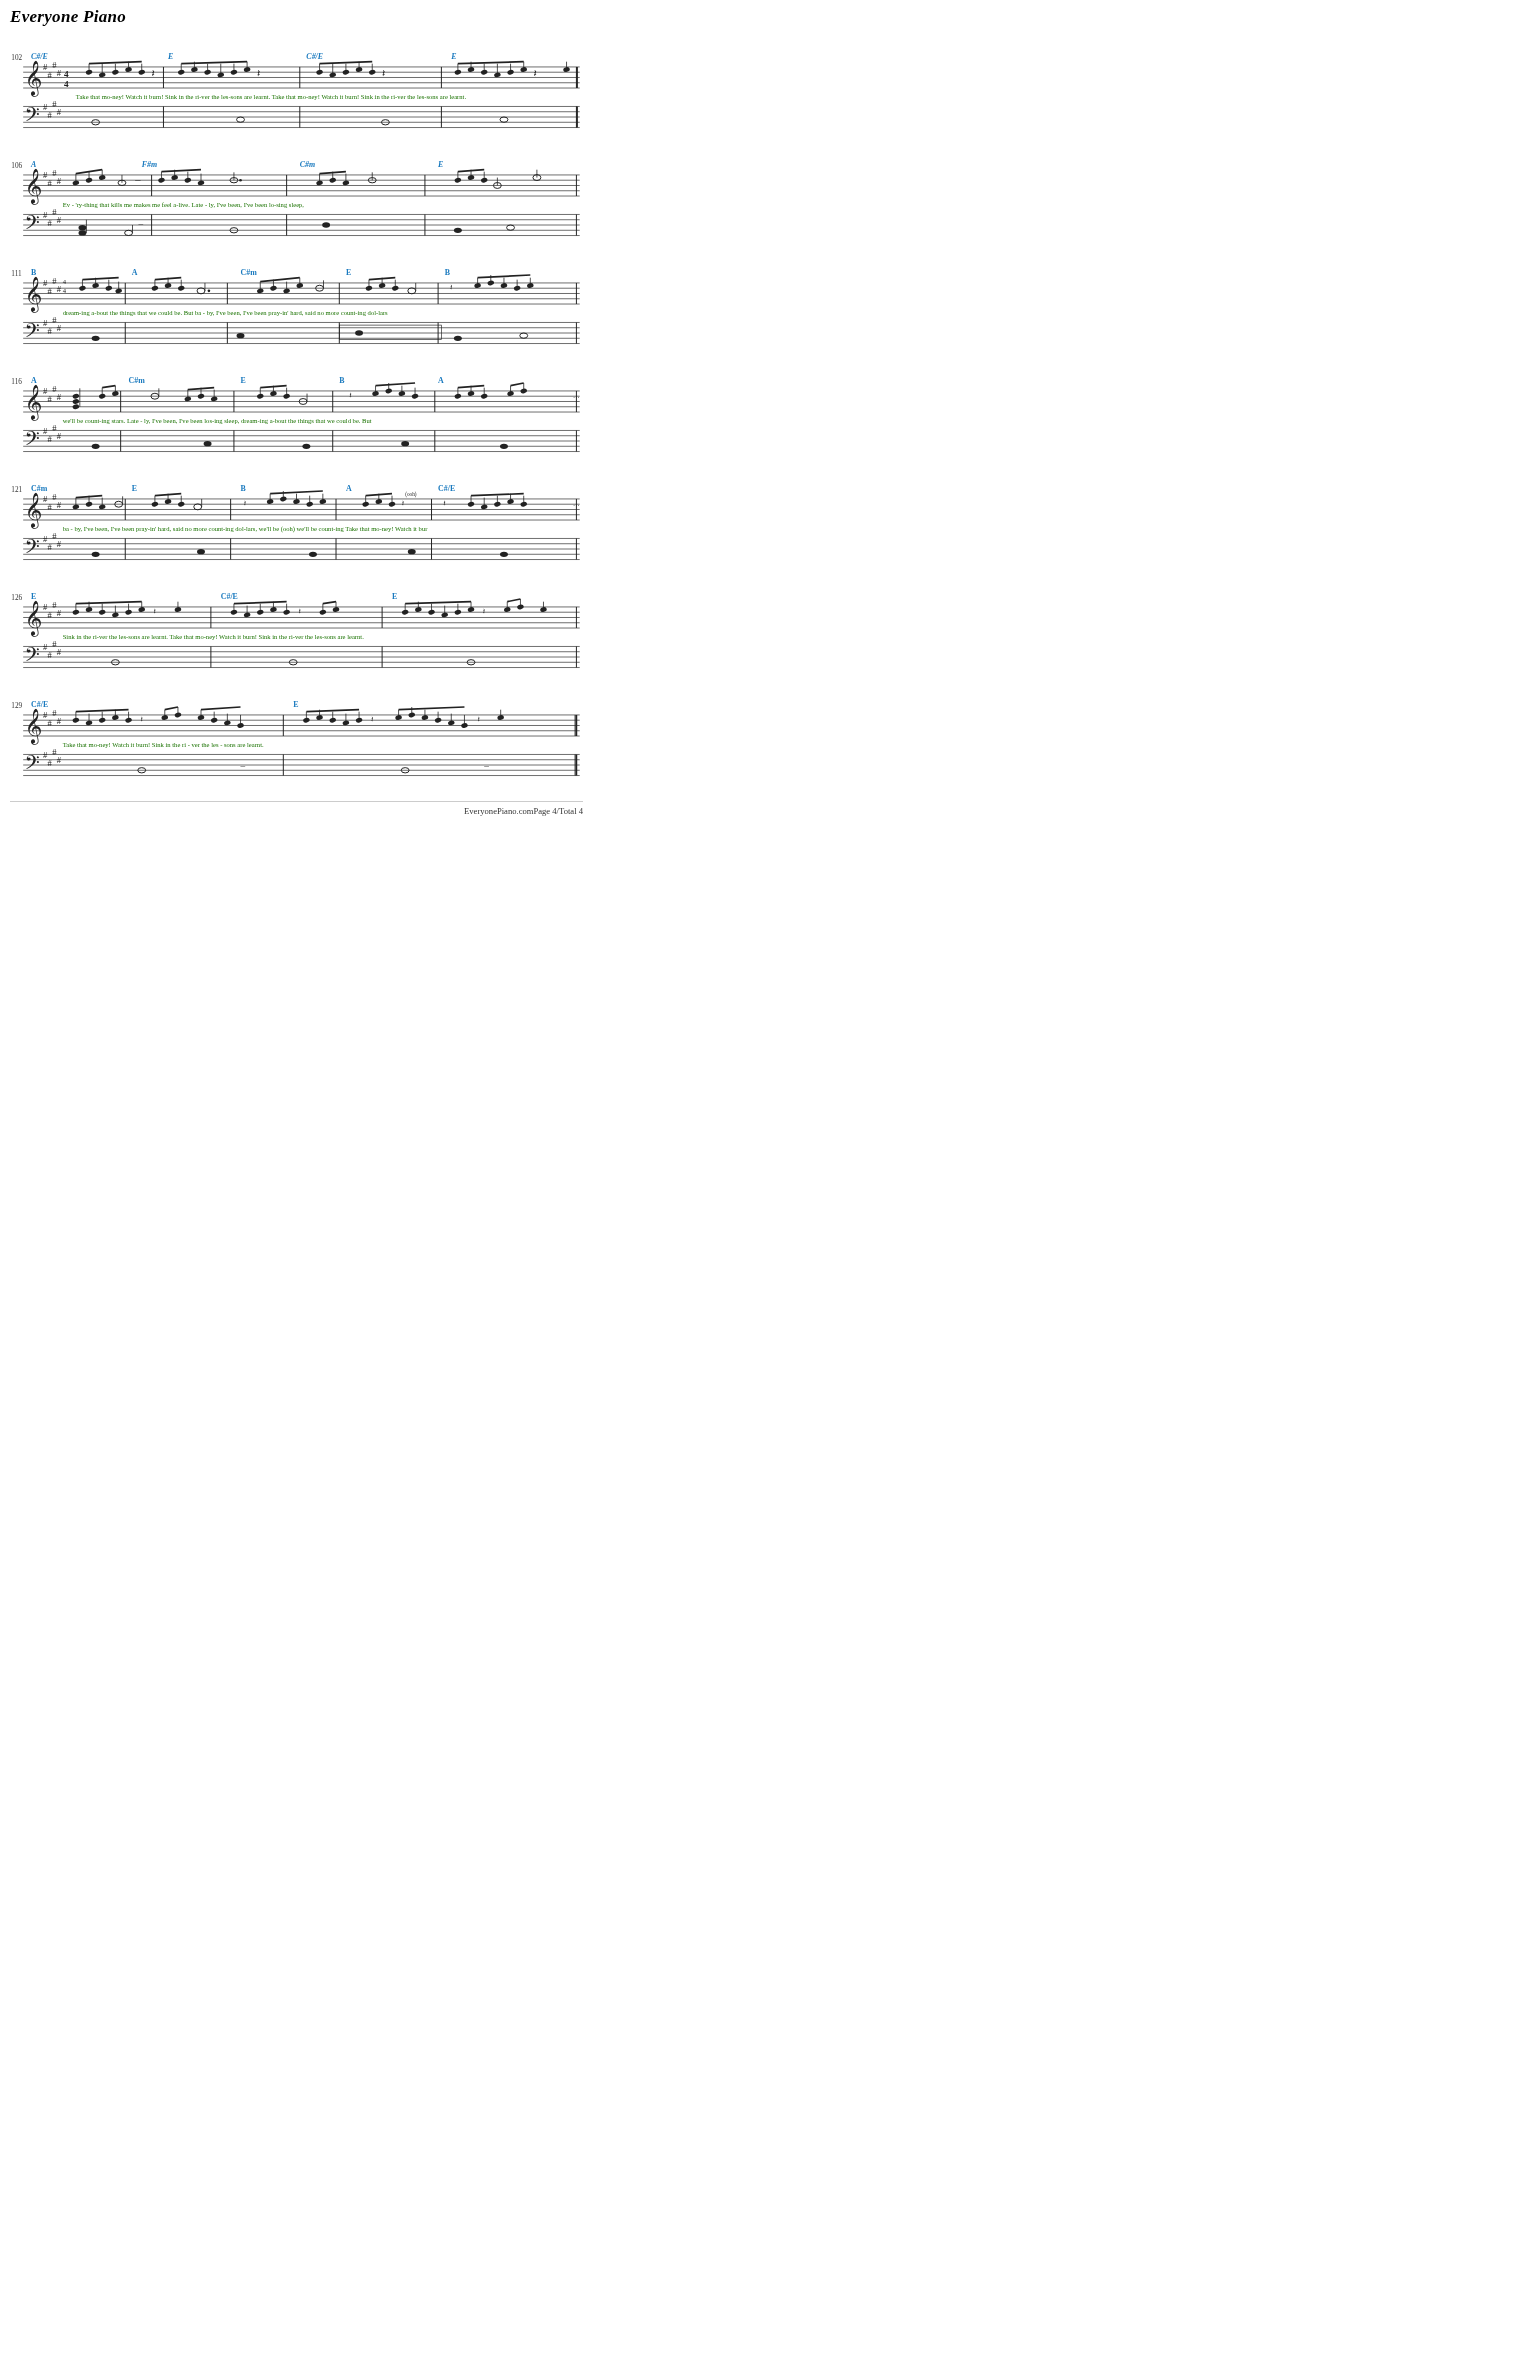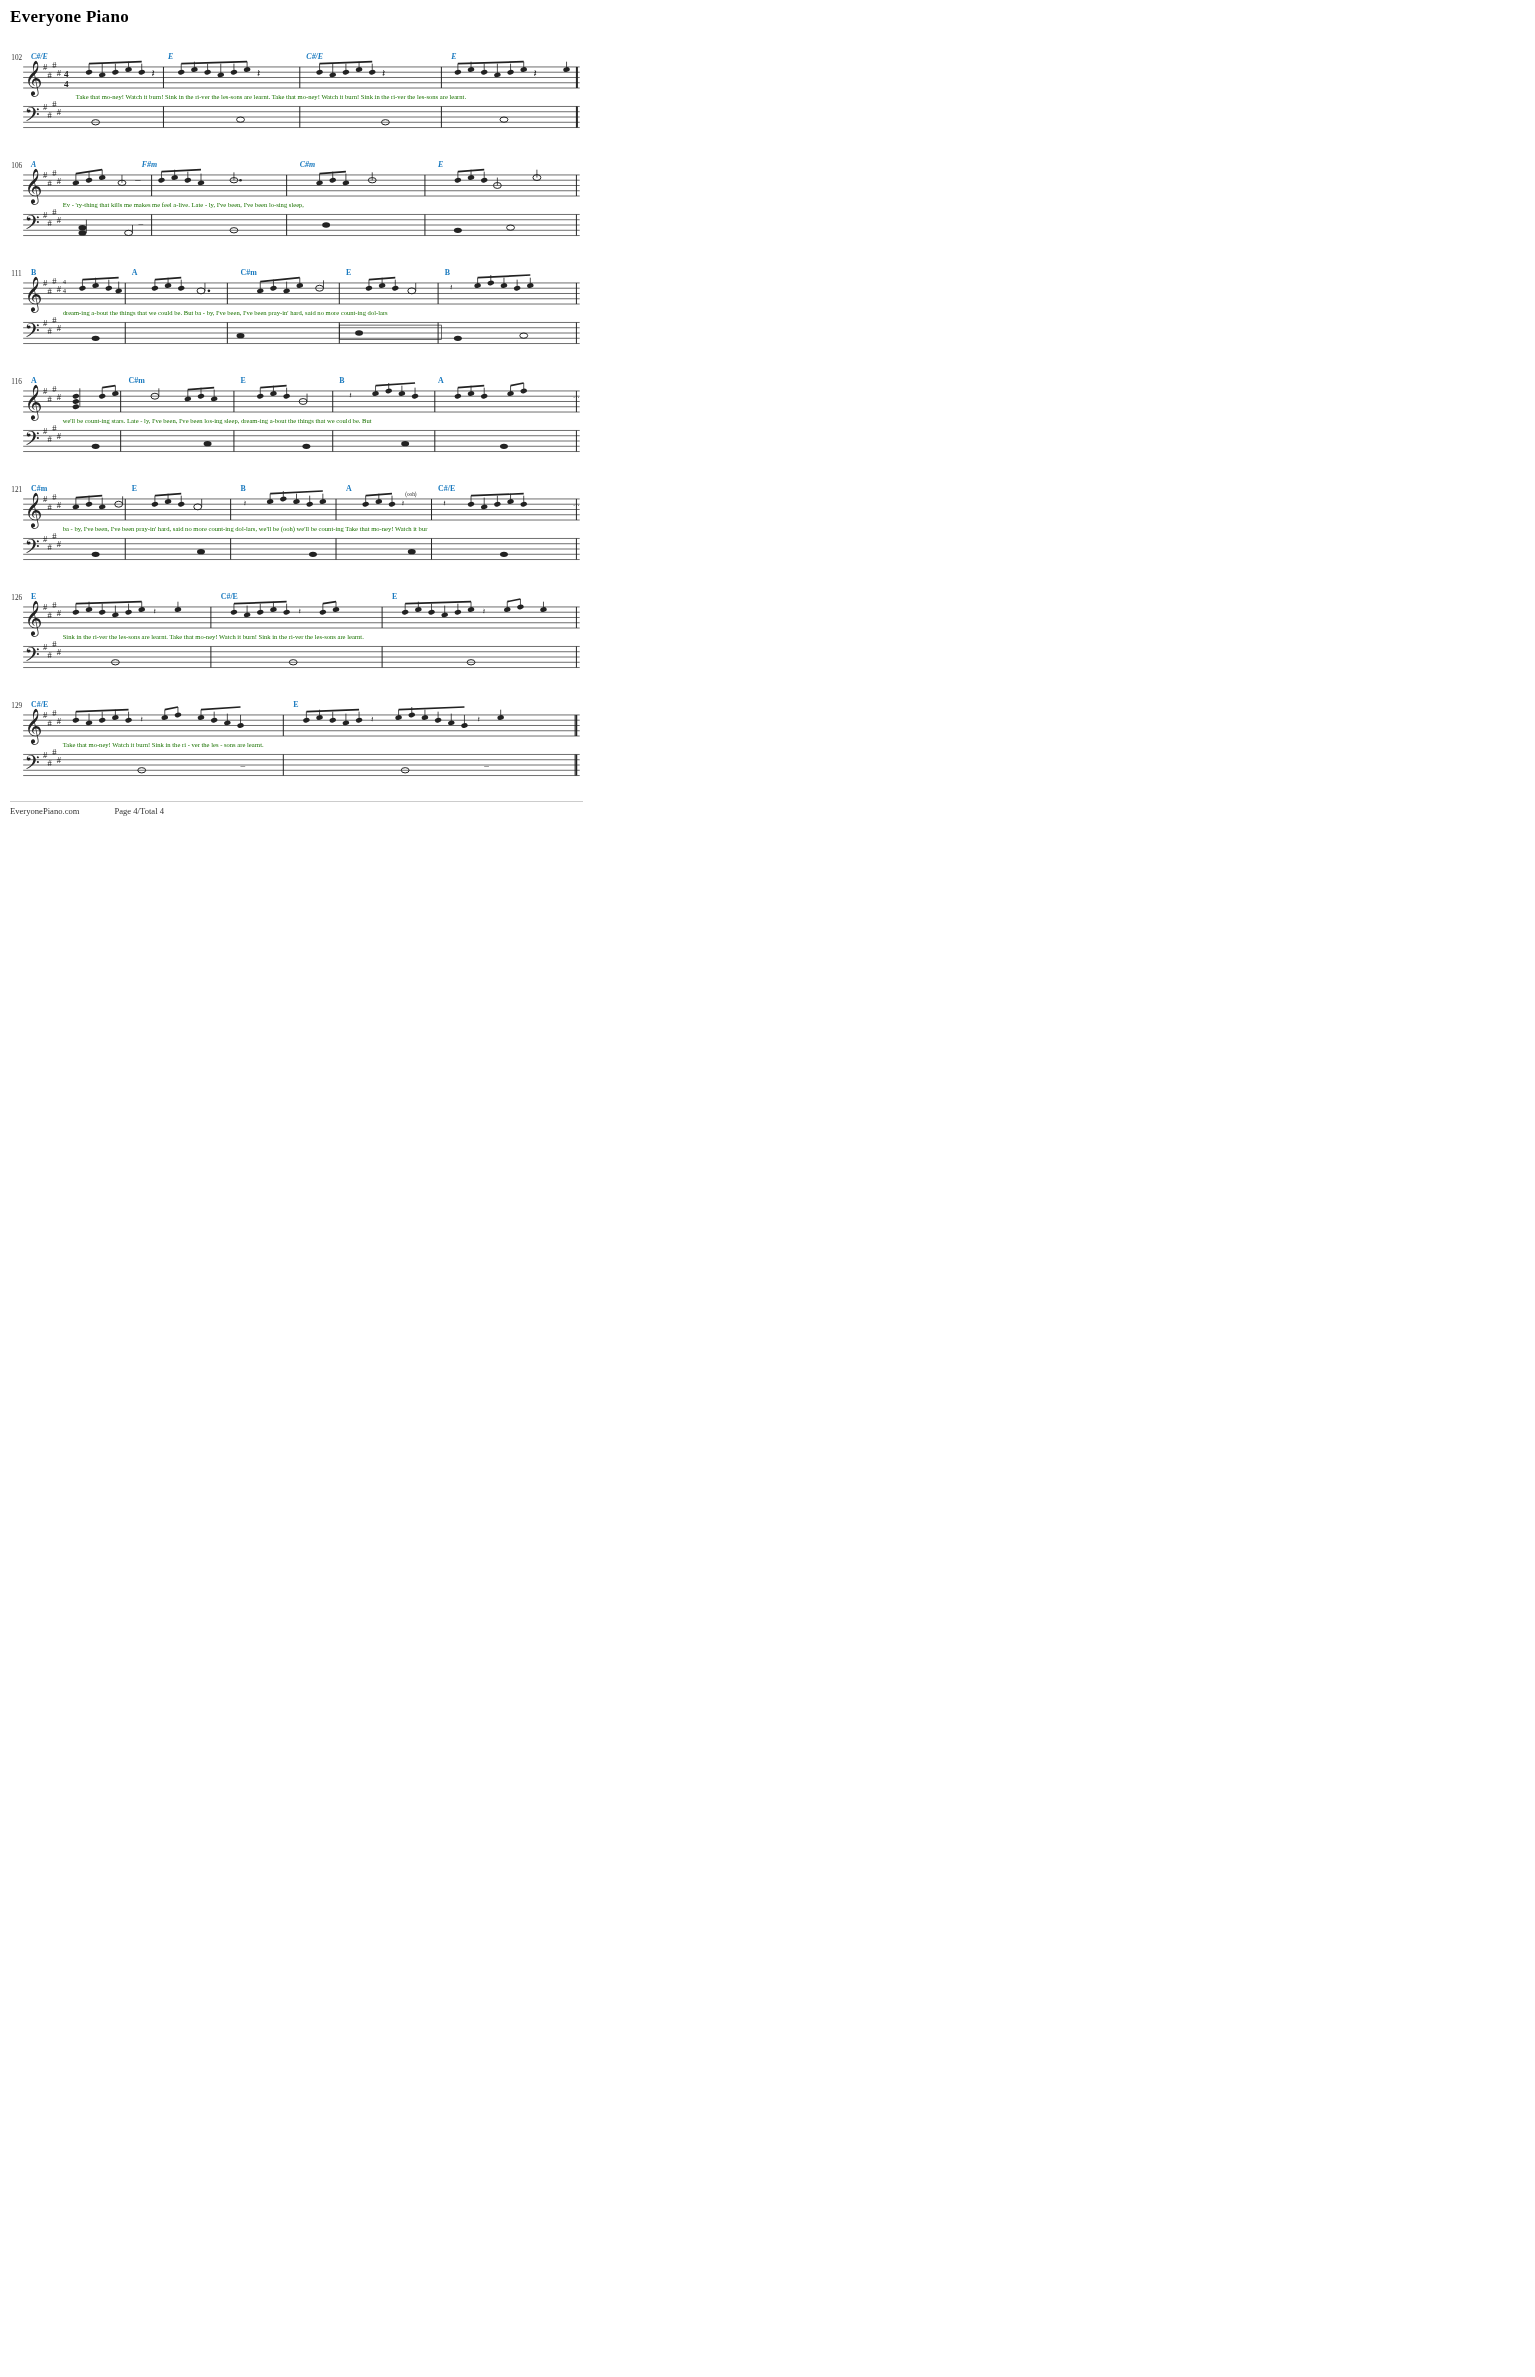--- a/index.html
+++ b/index.html
@@ -9,30 +9,30 @@
       width: 593px;
       min-height: 923px;
       position: relative;
       padding: 6.6px 10px 20px 10px;
     }
     .page-title {
       font-size: 17px;
       font-weight: bold;
       margin-bottom: 4px;
       letter-spacing: 0.3px;
+      font-style: italic;
     }
     .footer {
       display: flex;
-      justify-content: flex-start;
+      justify-content: flex-end;
       font-size: 8.6px;
       color: #333;
       margin-top: 6.6px;
       padding-top: 4px;
       border-top: 0.7px solid #ccc;
-      gap: 35px;
     }
     svg text { font-family: 'Times New Roman', serif; }
 
     
     .system {
       margin-bottom: 18.5px;
       position: relative;
       margin-top: 20px;
     }
   </style>

